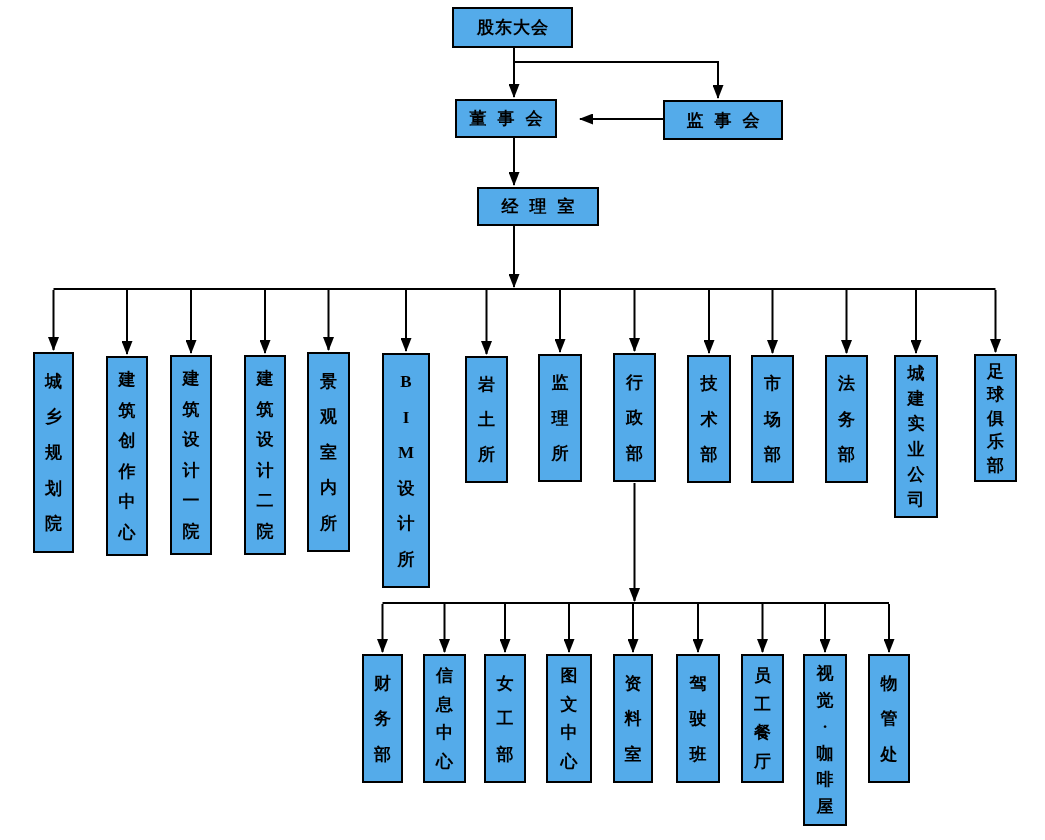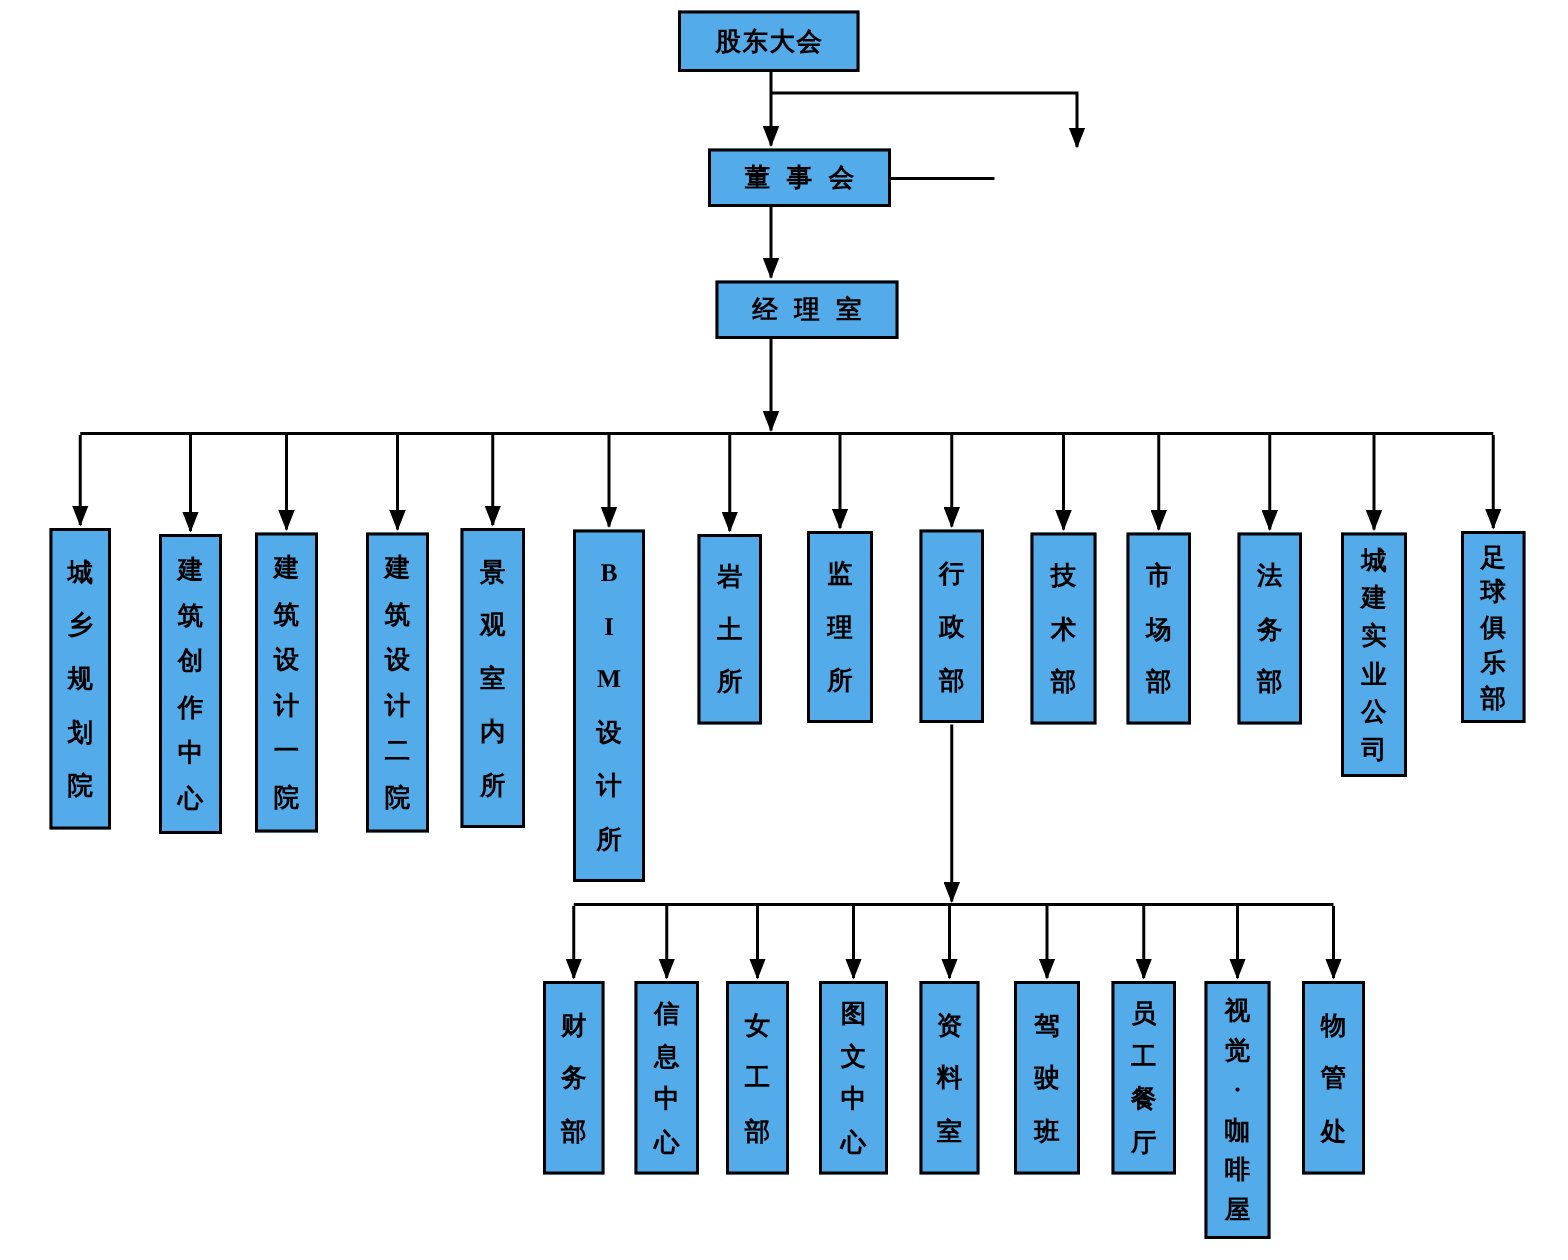--- a/index.html
+++ b/index.html
@@ -69,22 +69,25 @@
     <line x1="633" y1="604" x2="633" y2="652" marker-end="url(#ah)"></line>
     <line x1="698" y1="604" x2="698" y2="652" marker-end="url(#ah)"></line>
     <line x1="762.5" y1="604" x2="762.5" y2="652" marker-end="url(#ah)"></line>
     <line x1="825" y1="604" x2="825" y2="652" marker-end="url(#ah)"></line>
     <line x1="889" y1="604" x2="889" y2="652" marker-end="url(#ah)"></line>
   </svg>
 
   <div class="node h" style="left:452px;top:7px;width:121px;height:41px">
     <span class="lbl tight">股东大会</span>
   </div>
-  <div class="node h" style="left:472px;top:99px;width:122px;height:39px">
+  <div class="node h" style="left:455px;top:99px;width:102px;height:39px">
     <span class="lbl gap">董事会</span>
+  </div>
+  <div class="node h" style="left:663px;top:100px;width:120px;height:40px">
+    <span class="lbl gap">监事会</span>
   </div>
   <div class="node h" style="left:477px;top:187px;width:122px;height:39px">
     <span class="lbl gap">经理室</span>
   </div>
 
   <div class="node vbox" style="left:33px;top:352px;width:41px;height:201px">
       <span>城</span>
       <span>乡</span>
       <span>规</span>
       <span>划</span>

